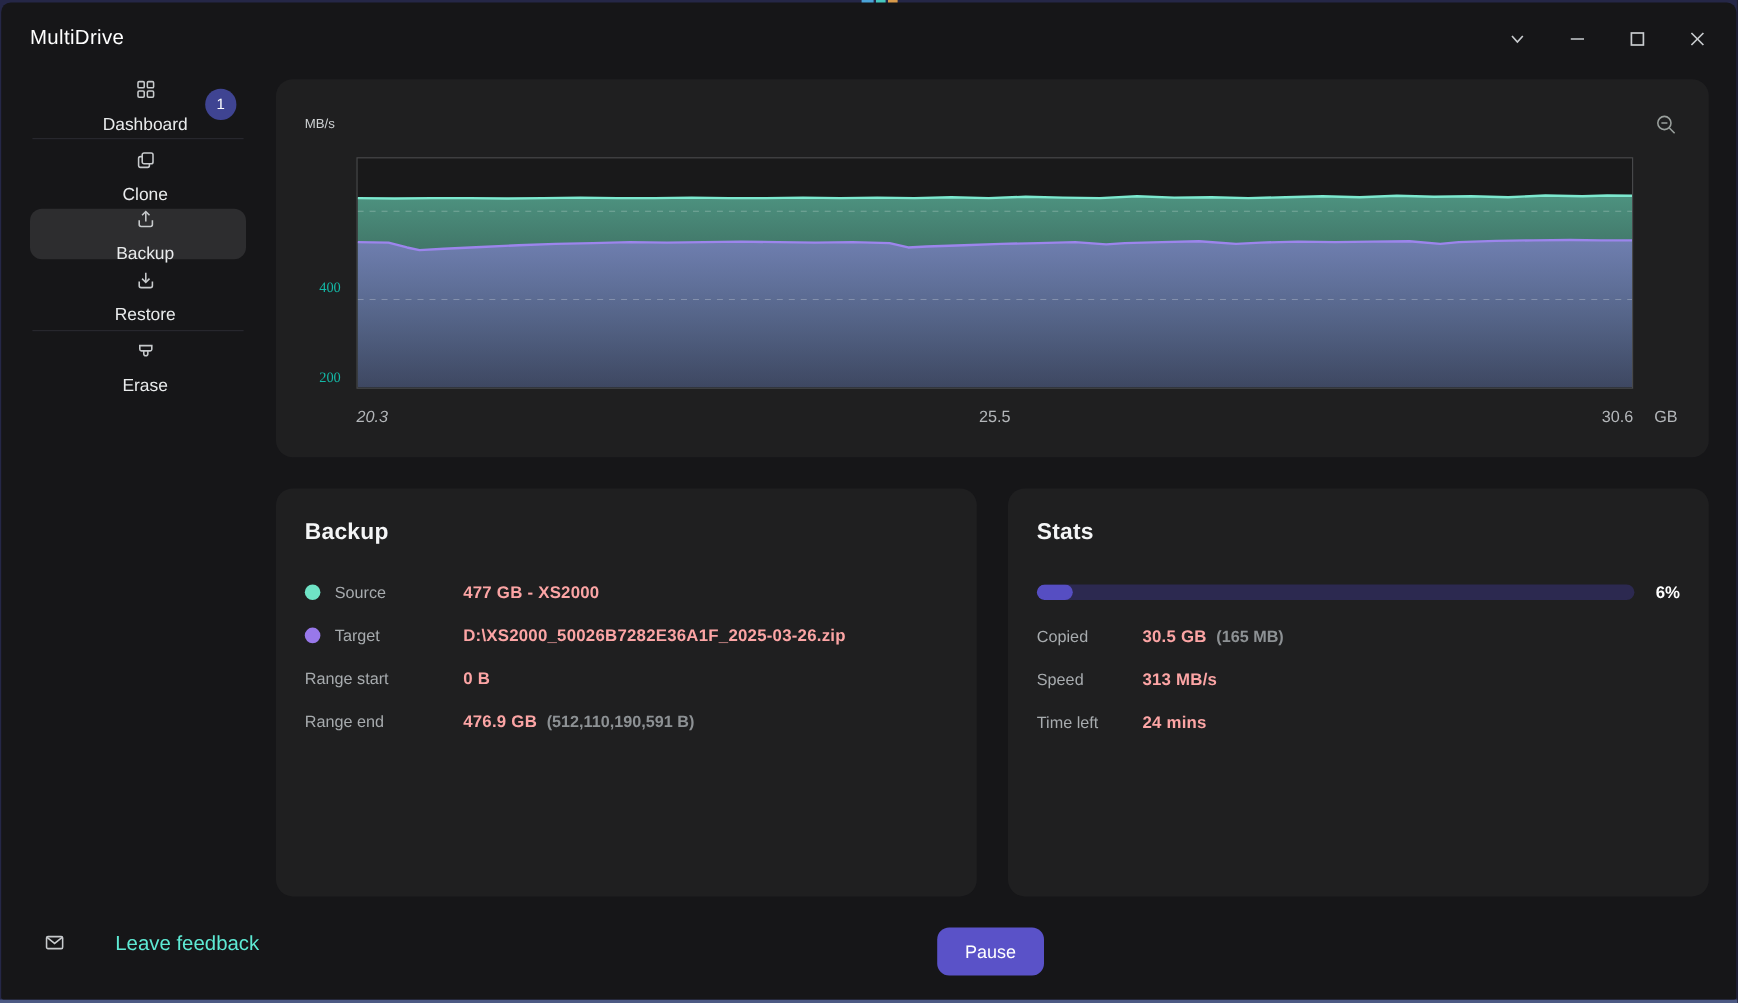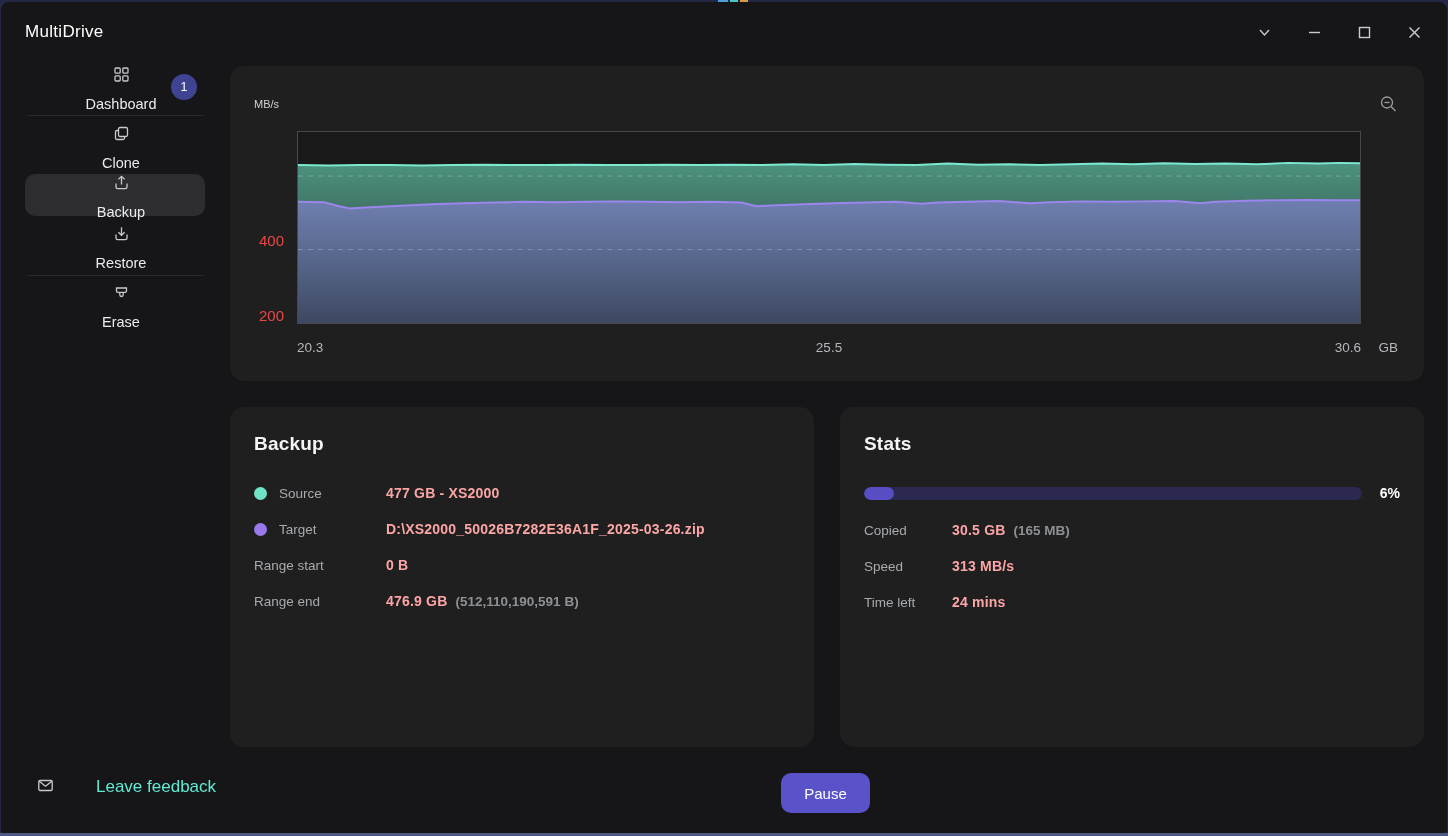--- a/index.html
+++ b/index.html
@@ -43,25 +43,25 @@
 
   
   #chart-card { left:229px; top:64px; width:1194px; height:315px; }
   .y-unit { position:absolute; left:24px; top:32px; font-size:11px; color:#cfd2d4; }
   .zoom-btn { position:absolute; right:22px; top:26px; width:28px; height:28px; background:transparent; border:none;
               color:#9aa09d; cursor:pointer; display:flex; align-items:center; justify-content:center; }
   .zoom-btn svg { width:21px; height:21px; stroke:currentColor; fill:none; stroke-width:1.3; }
   .plot { position:absolute; left:67px; top:65px; width:1064px; height:193px;
           background:#19191a; border:1px solid #47484a; }
   .plot svg { position:absolute; left:0; top:0; width:100%; height:100%; }
-  .ytick { position:absolute; width:40px; text-align:right; font-size:15px; color:#ef4444; }
+  .ytick { position:absolute; width:40px; text-align:right; font-size:12px; color:#14b8a6;font-family:Liberation Serif, serif; }
   .ytick-400 { left:14px; top:166px; }
   .ytick-200 { left:14px; top:241px; }
   .xtick { position:absolute; top:274px; font-size:13.5px; color:#b4b7ba; }
-  .xtick-0 { left:67px; }
+  .xtick-0 { left:67px;font-style:italic; }
   .xtick-1 { left:599px; transform:translateX(-50%); }
   .xtick-2 { left:1131px; transform:translateX(-100%); }
   .x-unit { position:absolute; top:274px; right:26px; font-size:13.5px; color:#b4b7ba; }
 
   
   #backup-card { left:229px; top:405px; width:584px; height:340px; }
   #stats-card  { left:839px; top:405px; width:584px; height:340px; }
   .rows { position:absolute; left:24px; right:24px; }
   #backup-card .rows { top:68px; }
   #stats-card  .rows { top:105px; }

